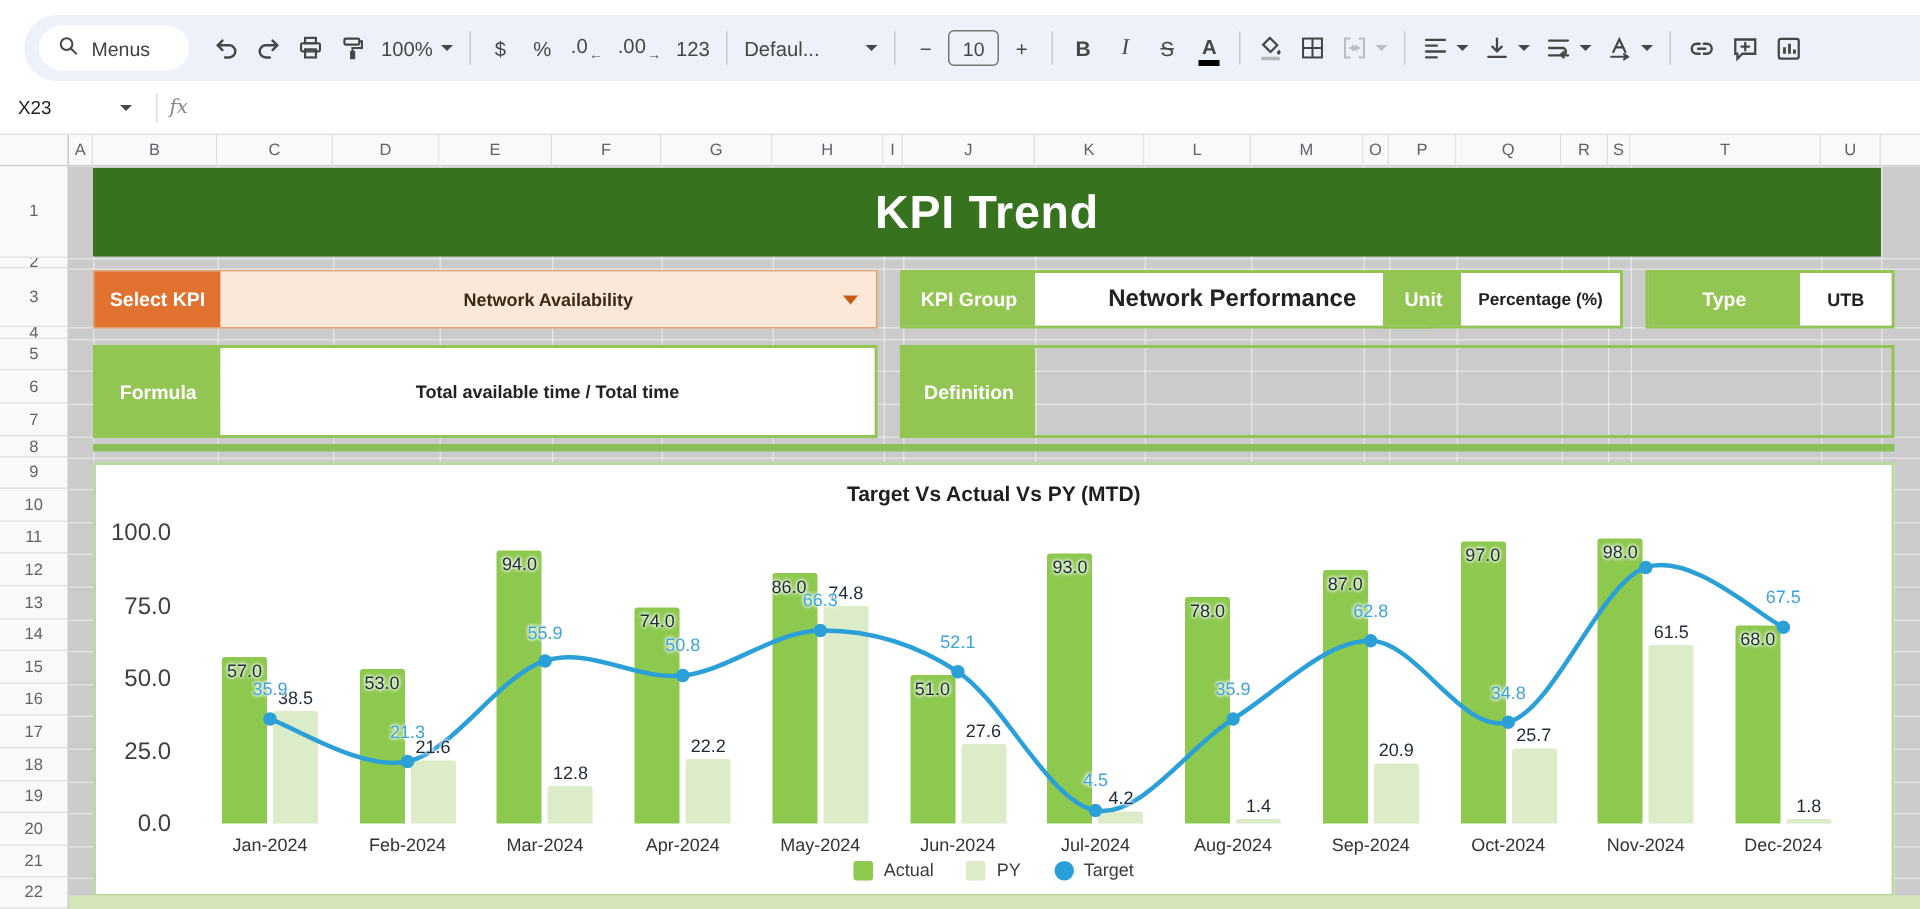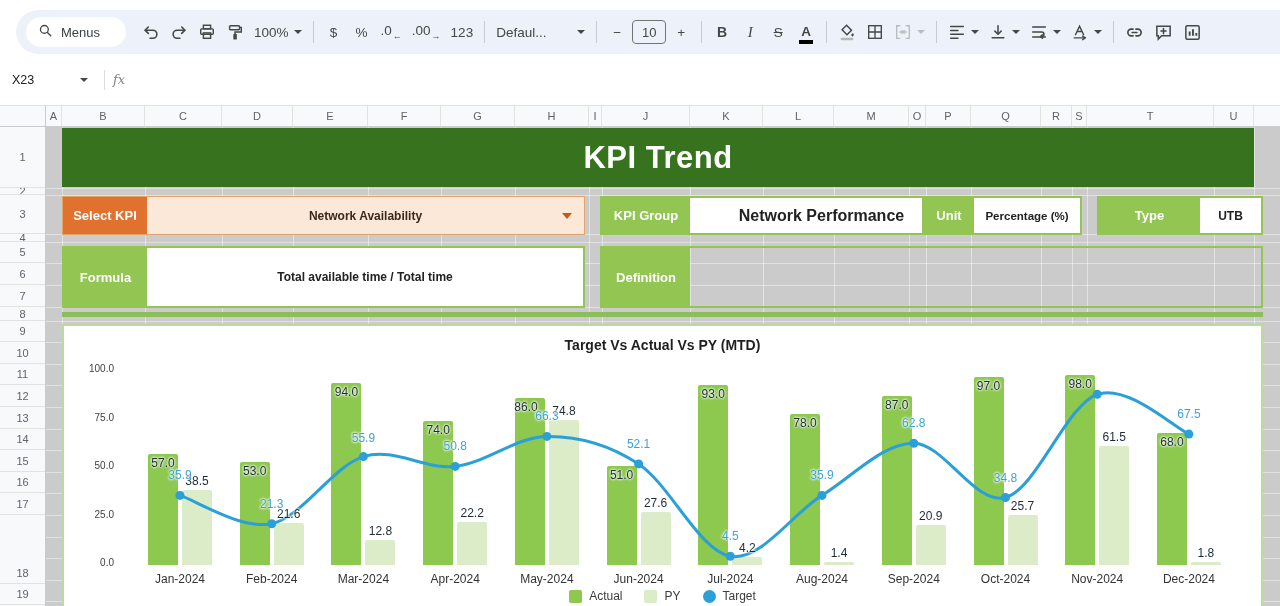--- a/index.html
+++ b/index.html
@@ -25,21 +25,21 @@
   .sizebox { width:34px; height:24px; border:1px solid #747775; border-radius:4px; font-size:13px;
              color:#444746; display:flex; align-items:center; justify-content:center; }
   .bold-b { font-weight:bold; font-size:14px; }
   .ital-i { font-style:italic; font-family:"Liberation Serif", serif; font-size:15px; }
   .strike-s { text-decoration:line-through; font-size:13.5px; }
   .a-under { position:relative; font-size:13.5px; font-weight:bold; line-height:1; }
   .a-under i { position:absolute; left:-2px; right:-2px; bottom:-5px; height:3.5px; background:#000; }
   .subarrow { font-size:9px; vertical-align:sub; margin-left:1px; }
 
   
-  .fbar { height:52px; display:flex; align-items:center; border-bottom:1px solid #e1e3e1; background:#fff; }
+  .fbar { height:36px; display:flex; align-items:center; border-bottom:1px solid #e1e3e1; background:#fff; }
   .namebox { width:96px; display:flex; align-items:center; justify-content:space-between; padding:0 8px 0 12px; }
   .namebox span { font-size:12.5px; color:#202124; }
   .fb-sep { width:1px; height:20px; background:#dadce0; margin:0 8px; }
   .fx { font-family:"DejaVu Serif", serif; font-style:italic; font-size:13px; color:#80868b; }
 
   
   .headrow { height:21px; display:flex; background:#fff; }
   .corner { width:46px; flex:none; background:#f8f9fa; border-right:1px solid #c9ccce; border-bottom:1px solid #c9ccce; }
   .colhs { flex:1; display:flex; overflow:hidden; }
   .colh { flex:none; height:21px; display:flex; align-items:center; justify-content:center;
@@ -90,21 +90,21 @@
   .w-def { left:554px; top:119px; width:663px; height:62px; display:flex; border:2px solid #92c551; }
   .w-def .lblgreen { width:88px; font-size:13px; flex:none; }
   .w-def .valbox { flex:1; font-size:11px; padding:0 14px; }
 
   .strip-top { left:16px; top:185px; width:1201px; height:5px; background:#8cbf5a; }
   .strip-bottom { left:0; top:486px; width:1234px; height:9px; background:#d4e5ba; }
 
   
   .chart-card { left:16px; top:197px; width:1201px; height:290px; background:#fff; border:2px solid #bcd9a0; }
   .chart-title { position:absolute; left:0; right:0; top:11px; text-align:center; font-size:14px; font-weight:bold; color:#1f1f1f; }
-  .ytick { position:absolute; left:0; width:50px; text-align:right; font-size:10px; color:#3f3f3f; height:16px; }
+  .ytick { position:absolute; left:0; width:50px; text-align:right; font-size:16px; color:#3f3f3f; height:16px; }
   .bar { position:absolute; border-radius:2px 2px 0 0; }
   .dlab { position:absolute; width:44px; text-align:center; font-size:12px; white-space:nowrap;
           text-shadow:0 0 3px #fff, 0 0 3px #fff, 0 0 2px #fff; z-index:3; }
   .dlab.dark { color:#1e2b37; }
   .dlab.blue { color:#3da3dc; }
   .mlab { position:absolute; width:80px; text-align:center; font-size:12px; color:#333; }
   .linesvg { position:absolute; left:0; top:0; pointer-events:none; z-index:2; }
   .legend { position:absolute; left:0; right:0; top:263px; display:flex; justify-content:center; gap:22px; align-items:center; }
   .leg-item { display:flex; align-items:center; gap:7px; font-size:12px; color:#3c3c3c; }
   .leg-sq { width:13px; height:13px; border-radius:2px; }
@@ -374,21 +374,21 @@
         <div class="rowh" style="height: 14px;">8</div>
         <div class="rowh" style="height: 21px;">9</div>
         <div class="rowh" style="height: 22px;">10</div>
         <div class="rowh" style="height: 21px;">11</div>
         <div class="rowh" style="height: 22px;">12</div>
         <div class="rowh" style="height: 22px;">13</div>
         <div class="rowh" style="height: 21px;">14</div>
         <div class="rowh" style="height: 22px;">15</div>
         <div class="rowh" style="height: 21px;">16</div>
         <div class="rowh" style="height: 22px;">17</div>
-        <div class="rowh" style="height: 22px; margin-top: 47px;">18</div>
+        <div class="rowh" style="height: 22px;">18</div>
         <div class="rowh" style="height: 21px;">19</div>
         <div class="rowh" style="height: 22px;">20</div>
         <div class="rowh" style="height: 21px;">21</div>
         <div class="rowh" style="height: 21px;">22</div>
       </div>
 
     <div class="sheet" id="sheet">
 
       <div class="widget banner">
         <span>KPI Trend</span>

